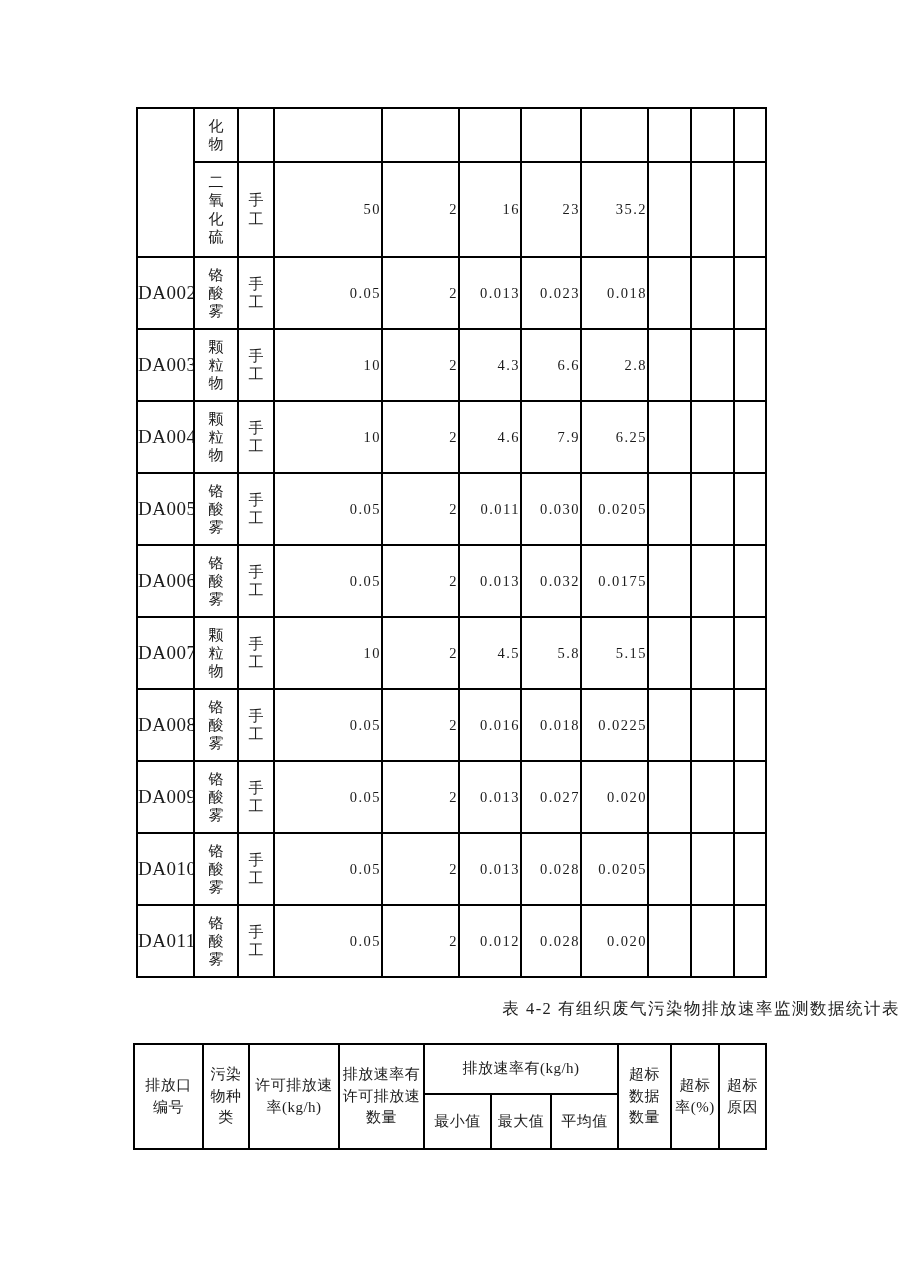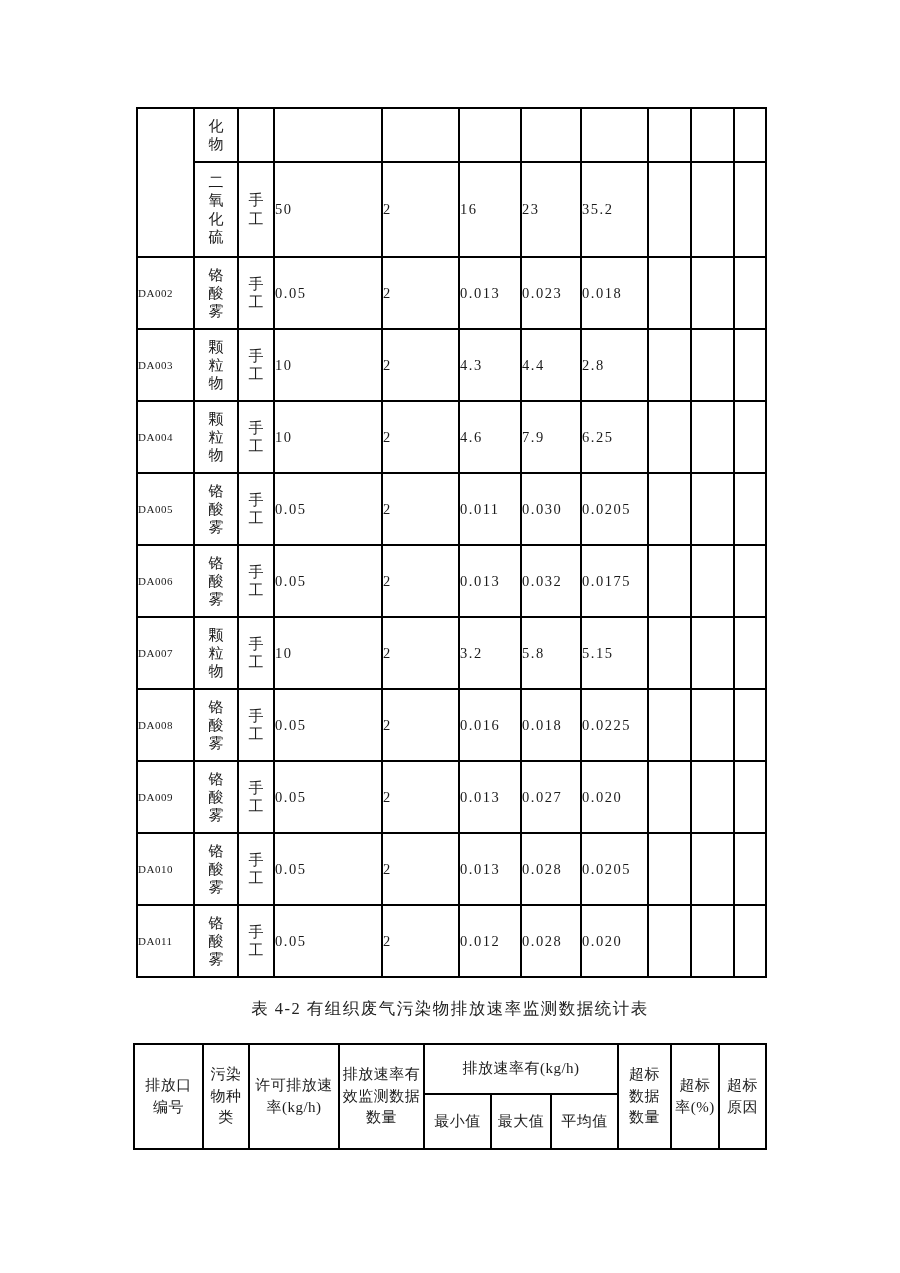--- a/index.html
+++ b/index.html
@@ -11,28 +11,28 @@
     color:#1b1b1b;
   }
   table { border-collapse:collapse; table-layout:fixed; }
   td { border:2px solid #000; padding:0; vertical-align:middle; overflow:hidden; }
 
   
   #t1 { position:absolute; left:136px; top:107px; width:629px; }
   #t1 .h54 { height:54px; }
   #t1 .h95 { height:95px; }
   #t1 .h72 { height:72px; }
-  .ctr  { text-align:left; font-size:11px; letter-spacing:0.5px; }
-  .num  { text-align:left; padding-left:0; font-size:14.5px; letter-spacing:1.5px; }
+  .ctr  { text-align:center; font-size:19px; letter-spacing:0.5px; }
+  .num  { text-align:right; padding-left:0; font-size:14.5px; letter-spacing:1.5px; }
   .vert { text-align:center; font-size:15px; white-space:pre-line; line-height:1.22; }
 
   
   .tbl-caption {
     position:absolute; top:998px; left:0; width:900px;
-    text-align:center; font-size:16.5px; letter-spacing:1.5px;
+    text-align:right; font-size:16.5px; letter-spacing:1.5px;
     color:#222;
   }
 
   
   #t2 { position:absolute; left:133px; top:1043px; width:632px; }
   #t2 td { text-align:center; font-size:15px; line-height:1.45; white-space:pre-line; letter-spacing:0.5px; }
   #t2 .r1 { height:50px; }
   #t2 .r2 { height:55px; }
 </style>
 </head>
@@ -102,21 +102,21 @@
     <tr class="h72">
       <td class="ctr">DA003</td>
       <td class="vert">颗
 粒
 物</td>
       <td class="vert">手
 工</td>
       <td class="num">10</td>
       <td class="num">2</td>
       <td class="num">4.3</td>
-      <td class="num">4.4</td>
+      <td class="num">6.6</td>
       <td class="num">2.8</td>
       <td></td>
       <td></td>
       <td></td>
     </tr>
     <tr class="h72">
       <td class="ctr">DA004</td>
       <td class="vert">颗
 粒
 物</td>
@@ -165,21 +165,21 @@
     </tr>
     <tr class="h72">
       <td class="ctr">DA007</td>
       <td class="vert">颗
 粒
 物</td>
       <td class="vert">手
 工</td>
       <td class="num">10</td>
       <td class="num">2</td>
-      <td class="num">3.2</td>
+      <td class="num">4.5</td>
       <td class="num">5.8</td>
       <td class="num">5.15</td>
       <td></td>
       <td></td>
       <td></td>
     </tr>
     <tr class="h72">
       <td class="ctr">DA008</td>
       <td class="vert">铬
 酸
@@ -264,21 +264,21 @@
   <tbody>
     <tr class="r1">
       <td rowspan="2">排放口
 编号</td>
       <td rowspan="2">污染
 物种
 类</td>
       <td rowspan="2">许可排放速
 率(kg/h)</td>
       <td rowspan="2">排放速率有
-效监测数据
+许可排放速
 数量</td>
       <td colspan="3">排放速率有(kg/h)</td>
       <td rowspan="2">超标
 数据
 数量</td>
       <td rowspan="2">超标
 率(%)</td>
       <td rowspan="2">超标
 原因</td>
     </tr>

